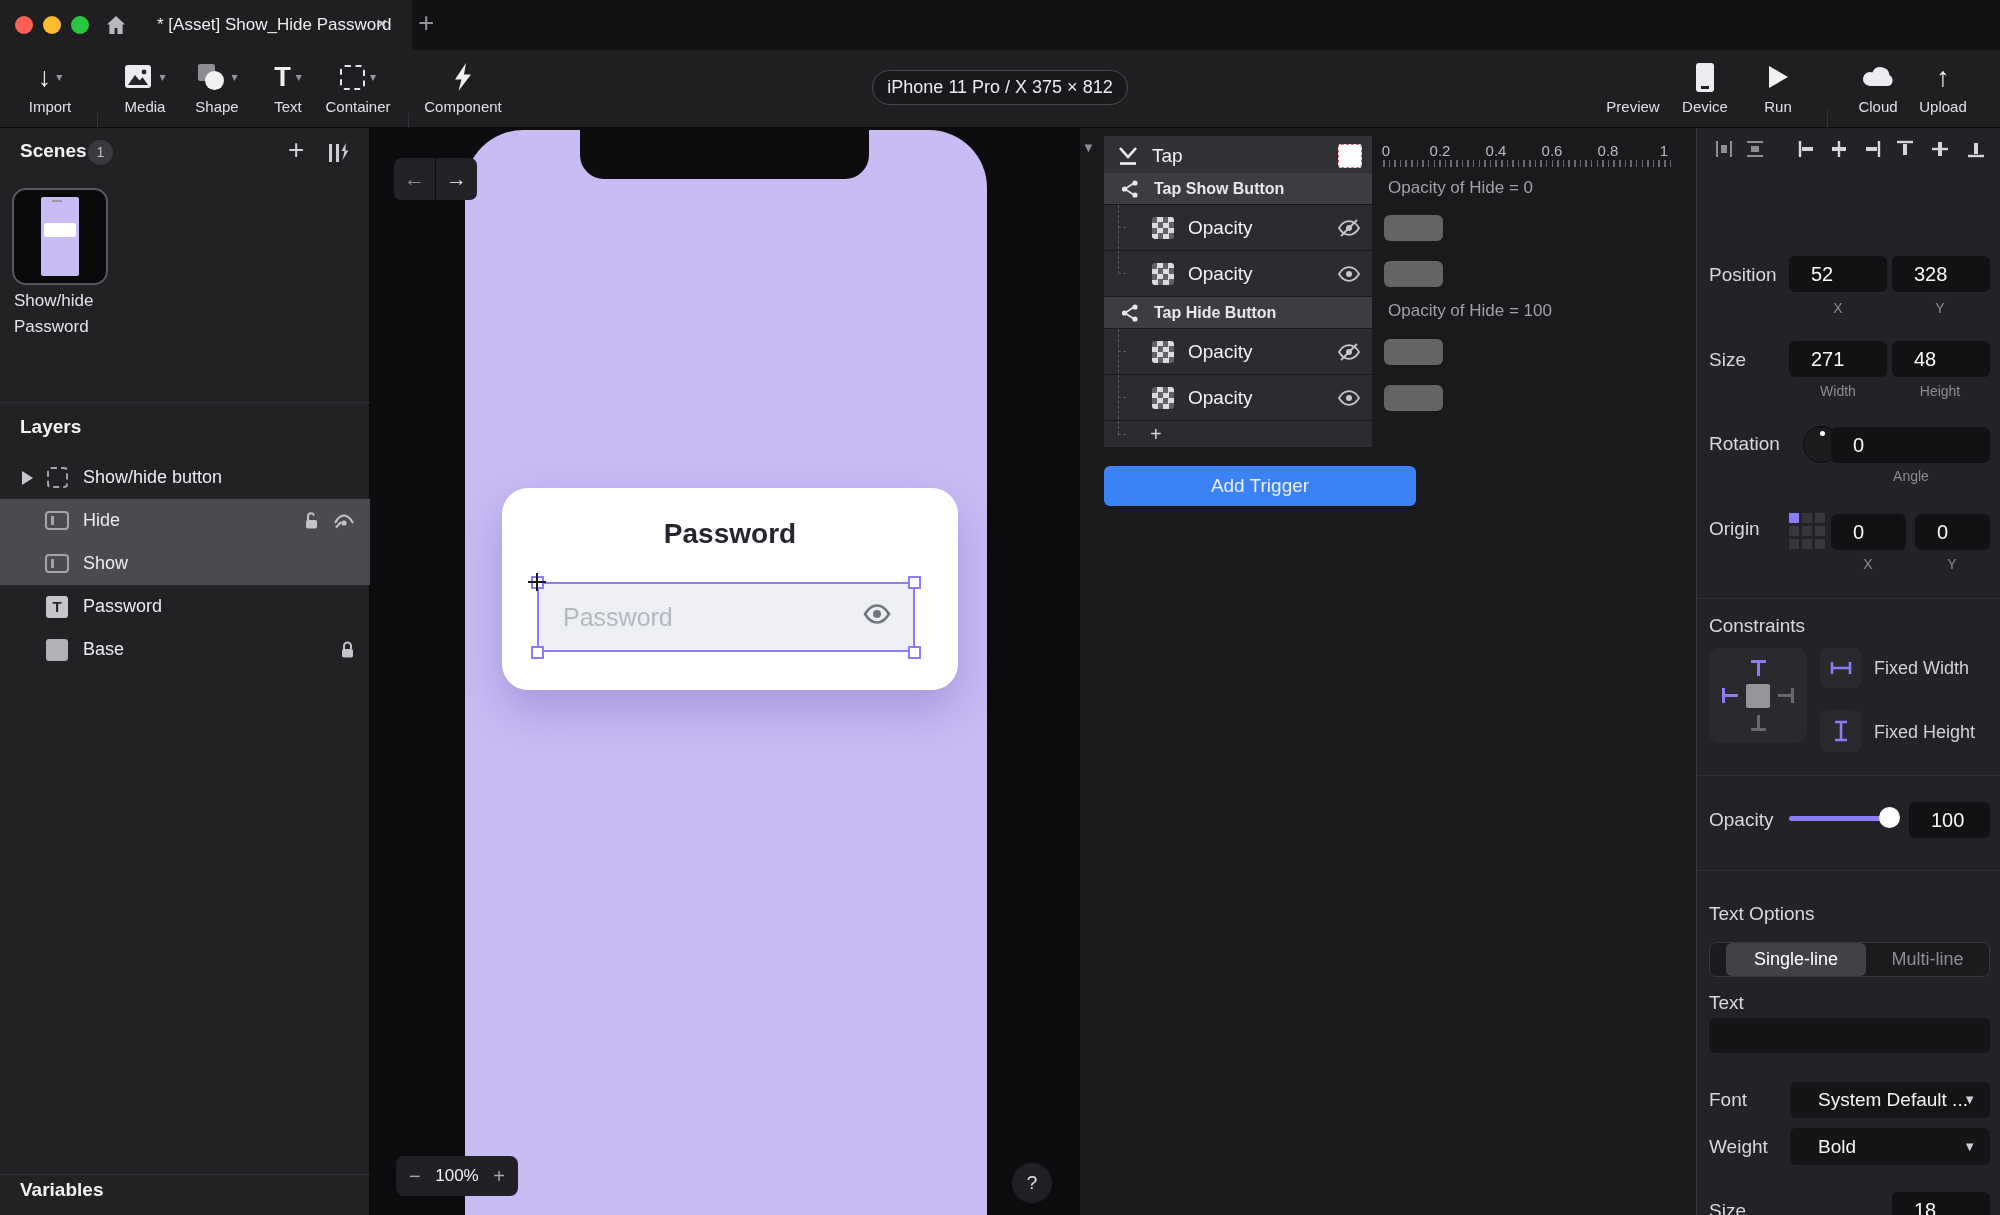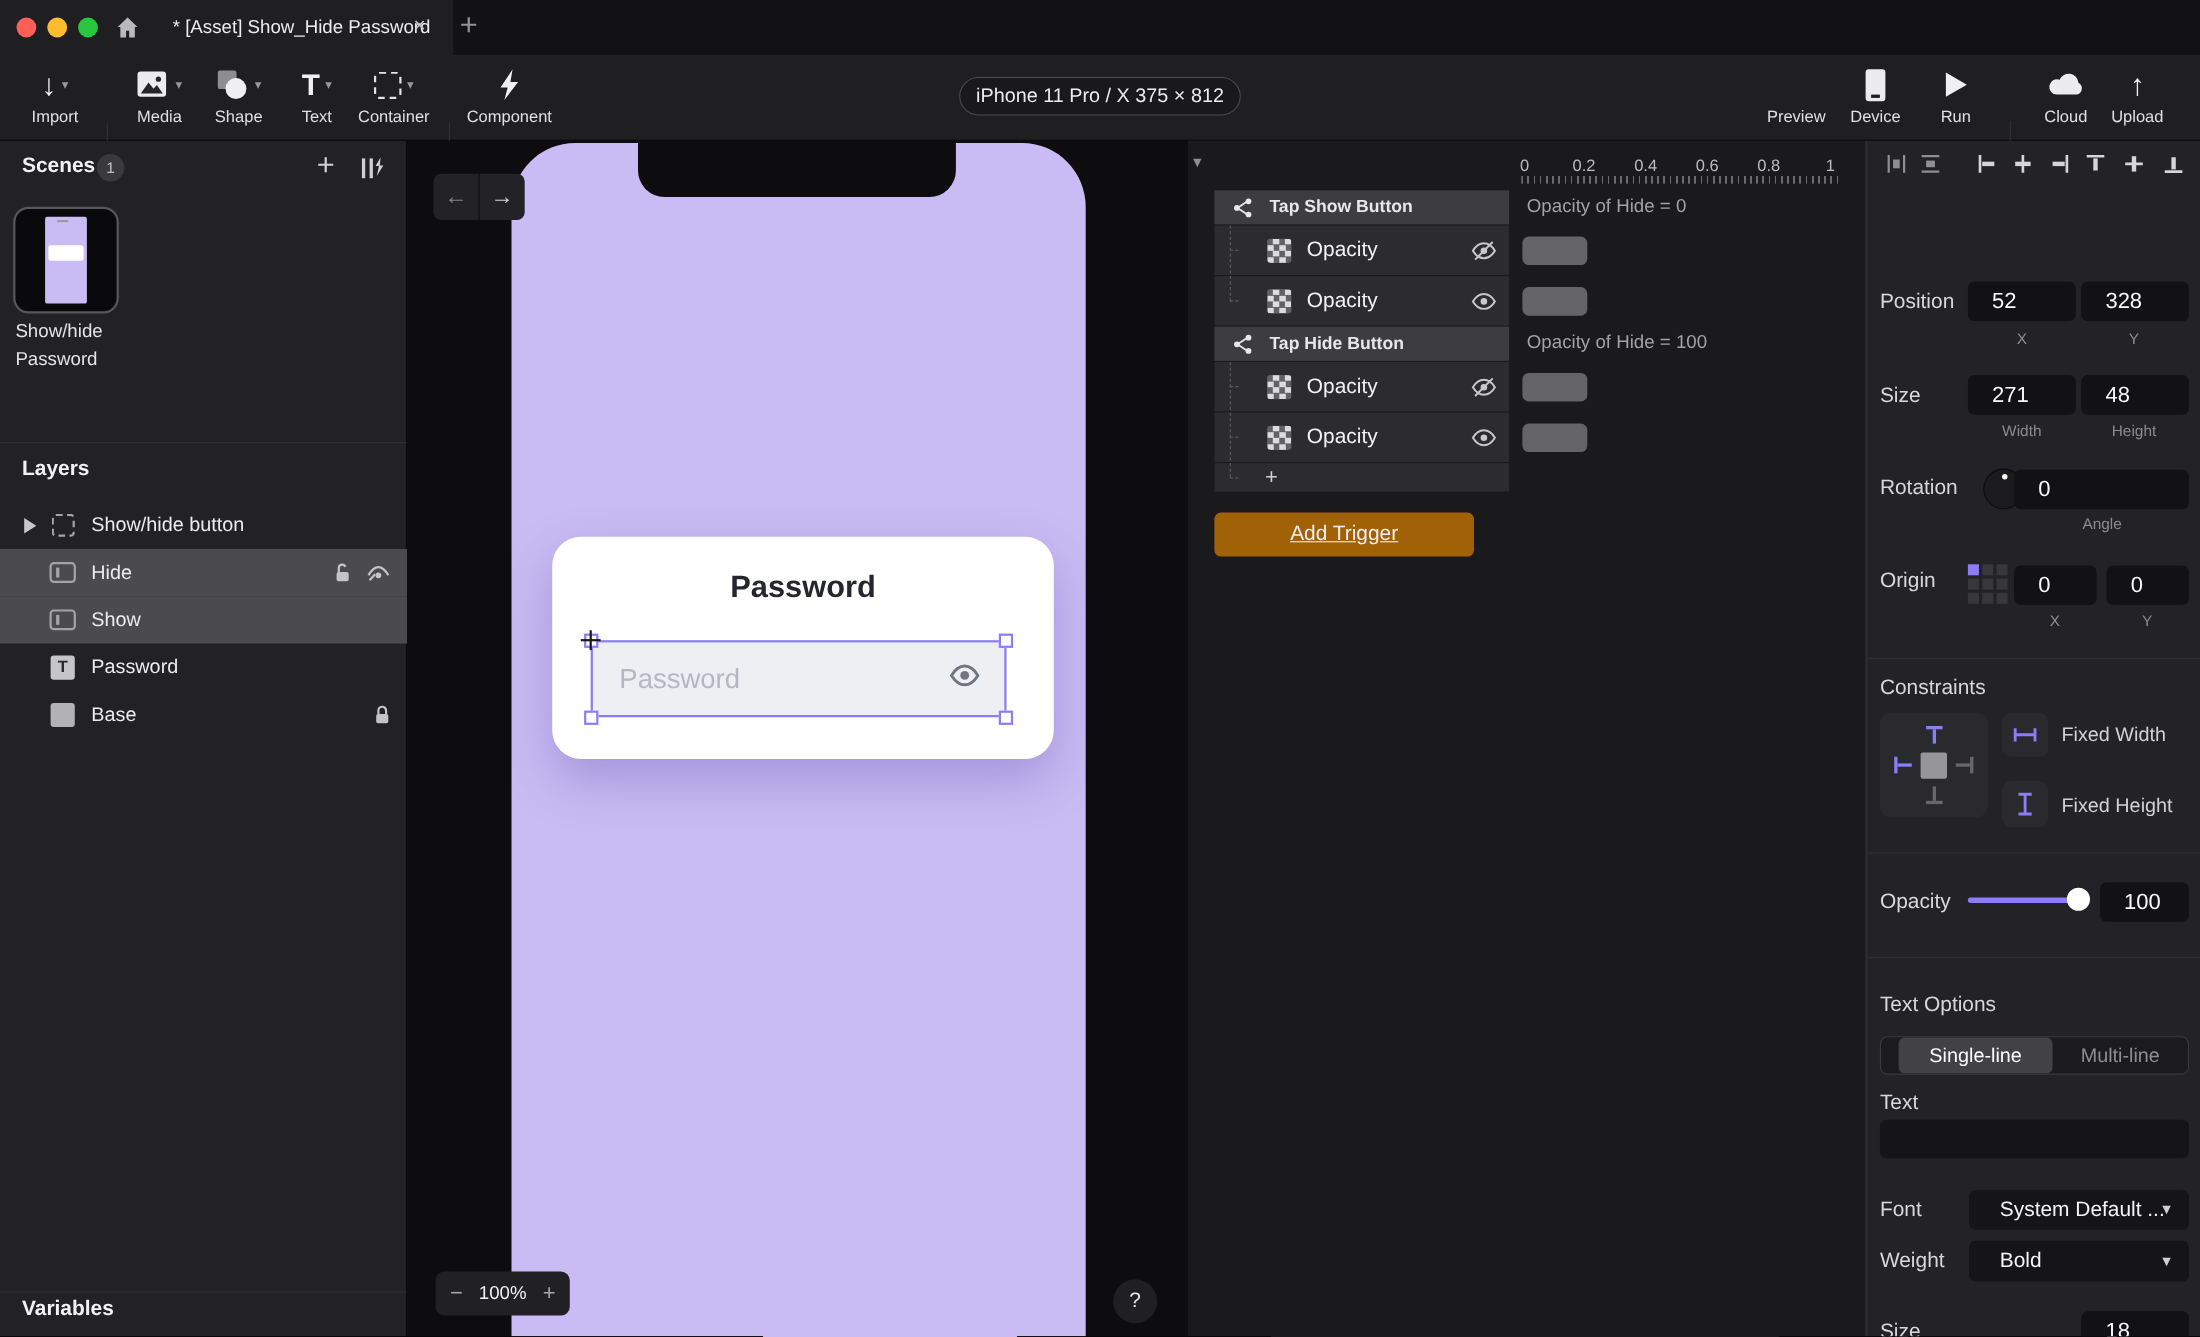--- a/index.html
+++ b/index.html
@@ -105,22 +105,22 @@
      background:repeating-conic-gradient(#dcdcde 0% 25%, #626266 25% 50%); background-size:11px 11px; }
   .swatch { position:absolute; right:10px; width:24px; height:24px; background:#fff;
      border:1.5px dashed #d96a84; border-radius:3px; }
   .dashline-v { border-left:1.5px dashed #5c5c60; }
   .dashline-h { border-top:1.5px dashed #5c5c60; }
   .tl-num { position:absolute; transform:translateX(-50%); font-size:15px; color:#bcbcc0; }
   #ruler-ticks { left:303px; top:32px; width:292px; height:7px;
      background:repeating-linear-gradient(90deg,#6a6a6e 0 1.5px, transparent 1.5px 5.62px); }
   .tl-note { position:absolute; left:308px; font-size:17px; color:#a2a2a6; }
   .tl-bar { position:absolute; left:304px; width:59px; height:26px; border-radius:6px; background:#646467; }
-  #add-trigger { left:24px; top:338px; width:236px; height:40px; background:#a16207; border-radius:6px;
-     text-align:center; line-height:40px; font-size:19px; color:#eeeef0;text-decoration:underline; }
+  #add-trigger { left:24px; top:338px; width:312px; height:40px; background:#3b82f6; border-radius:6px;
+     text-align:center; line-height:40px; font-size:19px; color:#eeeef0; }
   #disclosure { left:2px; top:12px; font-size:13px; color:#8e8e92; }
 
   
   #props { left:1696px; top:128px; width:304px; height:1087px; background:#232327; border-left:1px solid #3a3a3e; }
   .p-label { position:absolute; left:12px; font-size:19px; color:#d8d8dc; }
   .p-sub { position:absolute; transform:translateX(-50%); font-size:14px; color:#8c8c90; }
   .p-input { position:absolute; height:36px; background:#121215; border-radius:6px;
      font-size:20px; color:#fafafa; line-height:36px; padding-left:22px; }
   .col1 { left:92px; width:98px; } .col2 { left:195px; width:98px; }
   #sel-msg { left:12px; top:54px; width:281px; height:53px; background:#2d2d31; border-radius:8px;
@@ -362,20 +362,28 @@
       <span class="zbtn">−</span>
       <span class="zval">100%</span>
       <span class="zbtn">+</span>
     </div>
     <div id="help-btn" class="abs">?</div>
   </div>
 
   <div id="interactions" class="abs">
     <span id="disclosure" class="abs">▼</span>
 
+    <div class="irow trigger" style="top:8px;height:40px">
+      <svg style="margin-left:12px" width="24" height="24" viewBox="0 0 24 24">
+        <path d="M4 4l8 9 8-9" fill="none" stroke="#f0f0f2" stroke-width="2.6"></path>
+          <path d="M4 19.5h16" stroke="#f0f0f2" stroke-width="2.6"></path>
+      </svg>
+      <span class="txt-lg" style="margin-left:12px">Tap</span>
+      <span class="swatch"></span>
+    </div>
 
     <div class="irow event" style="top:45px;height:31px">
       <svg style="margin-left:16px" width="22" height="20" viewBox="0 0 22 20">
         <path d="M5 10l9-6M5 10l9 6" stroke="#e8e8ea" stroke-width="1.6"></path>
         <circle cx="4.5" cy="10" r="2.6" fill="#e8e8ea"></circle>
           <circle cx="15" cy="4" r="2.6" fill="#e8e8ea"></circle>
           <circle cx="15" cy="16" r="2.6" fill="#e8e8ea"></circle>
       </svg>
       <span class="txt-md" style="margin-left:12px">Tap Show Button</span>
     </div>

